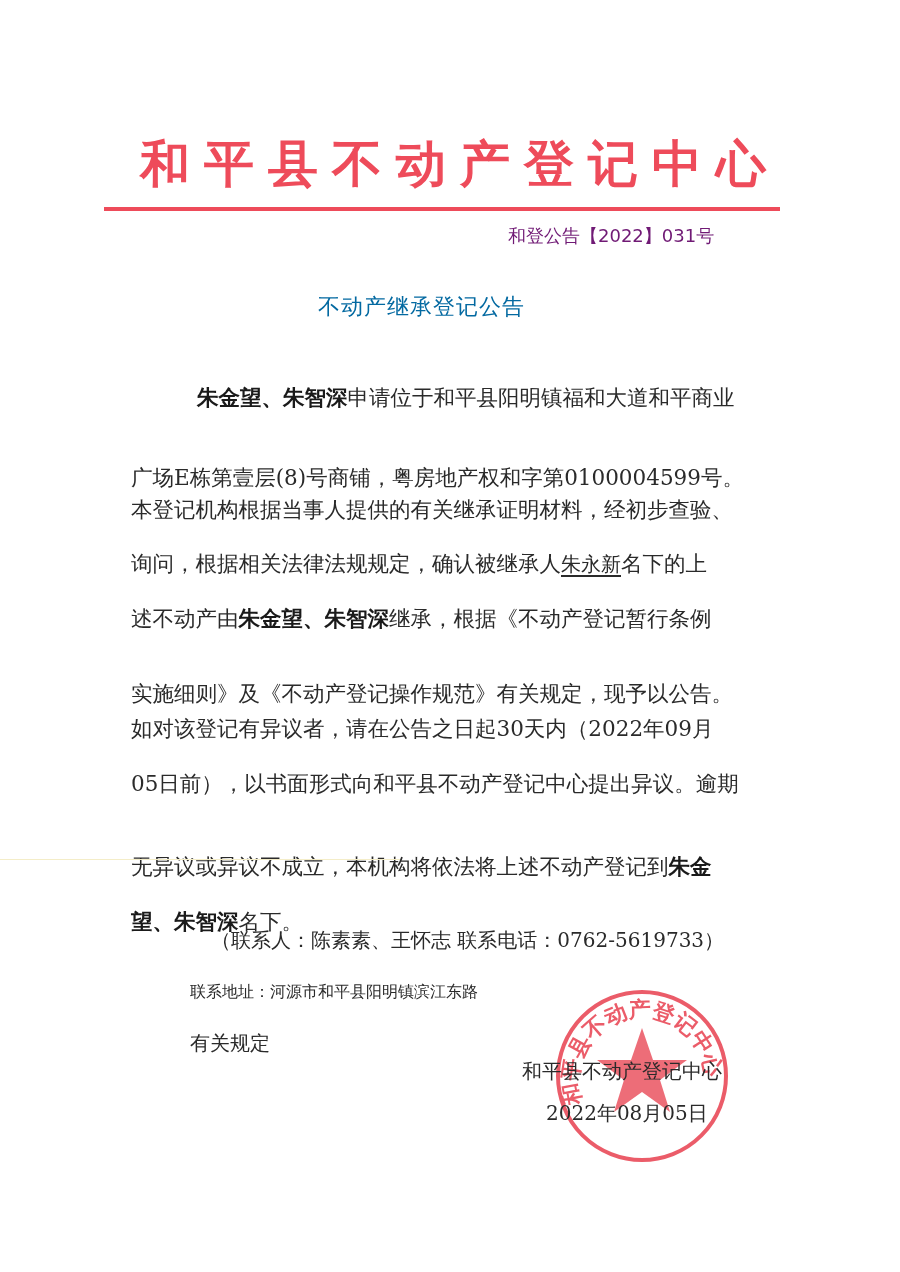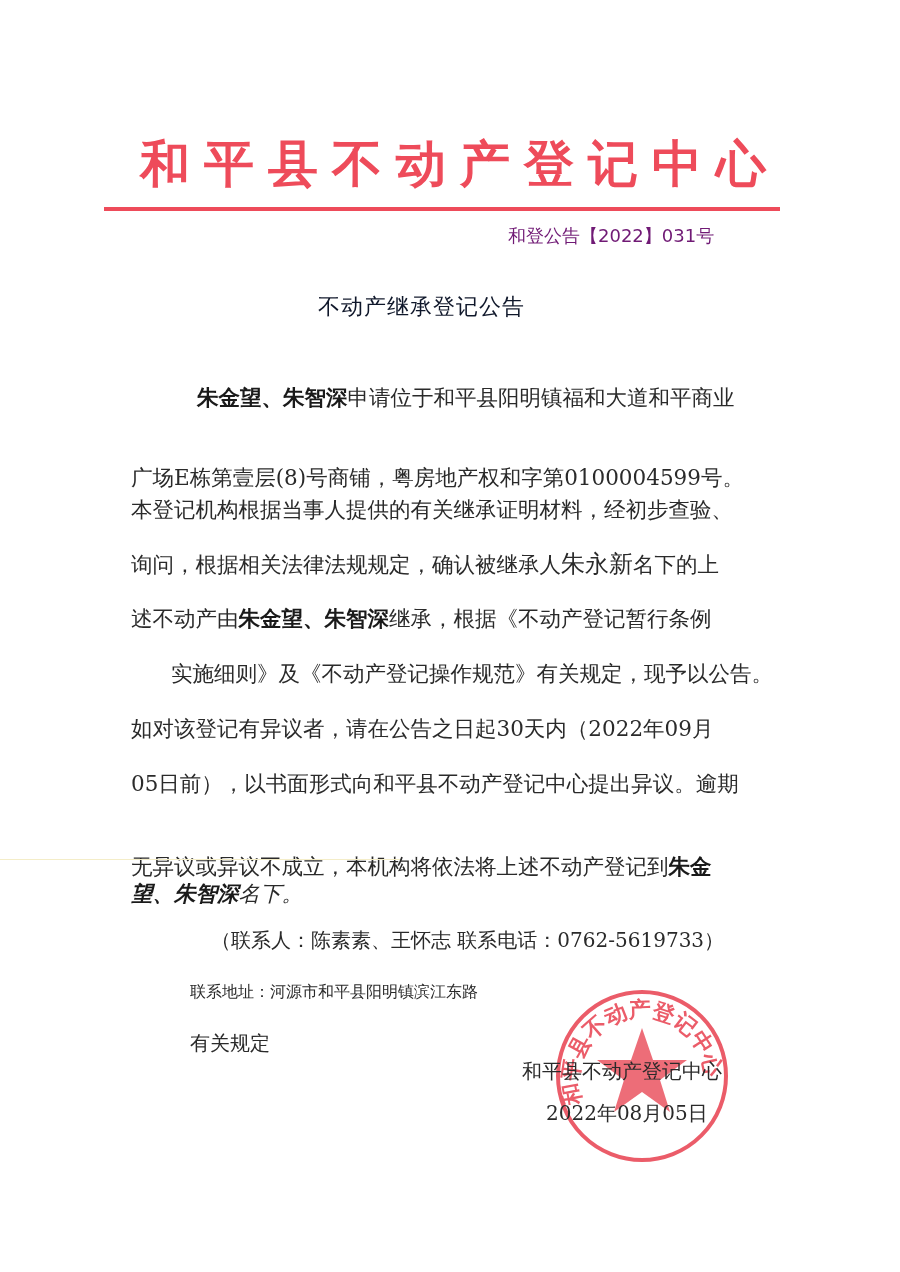--- a/index.html
+++ b/index.html
@@ -18,29 +18,29 @@
       position: absolute; left: 104px; top: 207px; width: 676px; height: 4px;
       background: #ee4b5a;
     }
     .doc-number {
       position: absolute; left: 508px; top: 224px;
       font-family: "DejaVu Sans", sans-serif; font-size: 18px; color: #701a75;
       white-space: nowrap;
     }
     .doc-title {
       position: absolute; left: 318px; top: 292px;
-      font-family: "DejaVu Sans", sans-serif; font-size: 22px; color: #0f172a;
+      font-family: "DejaVu Sans", sans-serif; font-size: 22px; color: #0369a1;
       letter-spacing: 1px; white-space: nowrap;
     }
     .body-line {
       position: absolute; left: 131px; font-size: 21.5px; color: #2a2a2a;
       white-space: nowrap; line-height: 30px;
     }
     .name { font-weight: bold; color: #1a1a1a; }
-    .deceased { font-size: 24px; text-underline-offset: 4px; }
+    .deceased { font-size: 20px; text-decoration: underline; text-underline-offset: 4px; }
     .seal {
       position: absolute; left: 552px; top: 986px; width: 180px; height: 180px;
       opacity: 0.85;
     }
     .sign-line {
       position: absolute; font-size: 20px; white-space: nowrap; color: #2a2a2a;
     }
     .faint-line {
       position: absolute; left: 0; top: 859px; width: 400px; height: 1px; background: #f4edc8;
     }
@@ -59,27 +59,27 @@
     <span class="name">朱金望、朱智深</span><span>申请位于和平县阳明镇福和大道和平商业</span>
   </div>
   <div class="body-line" style="top:439px;margin-top:24px;">广场E栋第壹层(8)号商铺，粤房地产权和字第0100004599号。</div>
   <div class="body-line" style="top:495px;">本登记机构根据当事人提供的有关继承证明材料，经初步查验、</div>
   <div class="body-line" style="top:549px;">
     <span>询问，根据相关法律法规规定，确认被继承人</span><span class="deceased">朱永新</span><span>名下的上</span>
   </div>
   <div class="body-line" style="top:604px;">
     <span>述不动产由</span><span class="name">朱金望、朱智深</span><span>继承，根据《不动产登记暂行条例</span>
   </div>
-  <div class="body-line" style="top:659px;margin-left:40px;">实施细则》及《不动产登记操作规范》有关规定，现予以公告。</div>
+  <div class="body-line" style="top:679px;">实施细则》及《不动产登记操作规范》有关规定，现予以公告。</div>
   <div class="body-line" style="top:714px;">如对该登记有异议者，请在公告之日起30天内（2022年09月</div>
   <div class="body-line" style="top:769px;">05日前），以书面形式向和平县不动产登记中心提出异议。逾期</div>
   <div class="body-line" style="top:824px;margin-top:28px;">
     <span>无异议或异议不成立，本机构将依法将上述不动产登记到</span><span class="name">朱金</span>
   </div>
-  <div class="body-line" style="top:879px;font-style:italic;">
+  <div class="body-line" style="top:907px;">
     <span class="name">望、朱智深</span><span>名下。</span>
   </div>
 
   <div class="faint-line"></div>
 
   <div class="body-line" style="left:175px; top:925px; font-size:20px;margin-left:36px;">（联系人：陈素素、王怀志  联系电话：0762-5619733）</div>
   <div class="body-line" style="left:190px; top:977px; font-size:16px;">联系地址：河源市和平县阳明镇滨江东路</div>
   <div class="body-line" style="left:190px; top:1028px; font-size:20px;">有关规定</div>
 
   <svg class="seal" viewBox="0 0 180 180">

